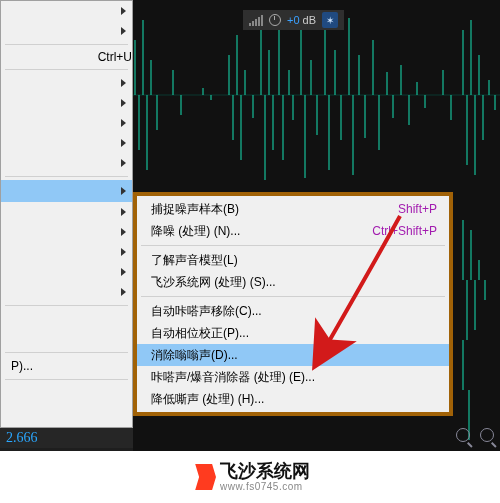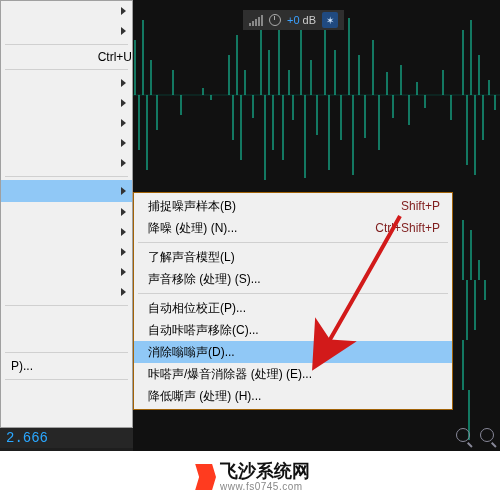--- a/index.html
+++ b/index.html
@@ -50,49 +50,49 @@
     position:relative;
   }
   .hud .clock::after{content:"";position:absolute;left:4px;top:1px;width:1px;height:4px;background:#aaa;}
   .hud .db { color:#3aa0ff; }
   .hud .pin {
     width:16px;height:16px;background:#204a80;border-radius:2px;
     display:flex;align-items:center;justify-content:center;color:#cfe6ff;font-size:10px;
   }
   .timecode {
     position:absolute; left:0; top:428px; height:20px;
-    color:#2aa7ff; font-size:14px; padding-left:6px; font-family:Liberation Mono, monospace;
+    color:#2aa7ff; font-size:14px; padding-left:6px; font-family:Liberation Serif, serif;
     background:#262626; width:133px; display:flex; align-items:center;
   }
   .bottom-toolbar {
     position:absolute; left:0; top:454px; height:24px; width:70px;
     background:#2a2a2a; display:flex; align-items:center; padding:0 10px;
   }
   .bottom-toolbar .ham { display:flex; flex-direction:column; gap:2px;}
   .bottom-toolbar .ham span{width:14px;height:1.5px;background:#bbb;}
   .zoom-icons {
     position:absolute; right:6px; top:428px; display:flex; gap:10px;
     color:#8aa; font-size:14px;
   }
   .zoom-icons .mag {
     width:14px;height:14px;border:1.5px solid #889;border-radius:50%;
     position:relative; display:inline-block;
   }
   .zoom-icons .mag::after{content:"";position:absolute;right:-4px;bottom:-4px;width:6px;height:1.5px;background:#889;transform:rotate(45deg);}
   
   .submenu {
     position:absolute; left:133px; top:192px; width:320px;
-    background:#f0f0f0; border:1px solid #a16207; padding:2px 0;
+    background:#f0f0f0; border:4px solid #a16207; padding:2px 0;
     z-index:10;
   }
   .sub-item {
     display:flex; align-items:center; height:22px; padding:0 12px 0 14px;
     color:#000;
   }
-  .sub-item .sc { margin-left:auto; color:#7f1d1d; }
+  .sub-item .sc { margin-left:auto; color:#a21caf; }
   .sub-item.sel { background:#90c8f6; }
   .sub-sep { height:1px; background:#d0d0d0; margin:3px 4px; }
   
   .arrow { position:absolute; left:310px; top:210px; z-index:20; pointer-events:none;}
   
   .watermark {
     position:absolute; left:0; right:0; bottom:0; height:52px;
     background:#fff; display:flex; align-items:center; justify-content:center;
     gap:4px;
   }
@@ -278,28 +278,28 @@
   </div>
   <div class="sub-item">
     <span>降噪 (处理) (N)...</span>
     <span class="sc">Ctrl+Shift+P</span>
   </div>
   <div class="sub-sep"></div>
   <div class="sub-item">
       <span>了解声音模型(L)</span>
     </div>
   <div class="sub-item">
-      <span>声音移除 (处理) (S)...</span>
+      <span>飞沙系统网 (处理) (S)...</span>
     </div>
   <div class="sub-sep"></div>
   <div class="sub-item">
+      <span>自动咔嗒声移除(C)...</span>
+    </div>
+  <div class="sub-item">
       <span>自动相位校正(P)...</span>
-    </div>
-  <div class="sub-item">
-      <span>自动咔嗒声移除(C)...</span>
     </div>
   <div class="sub-item sel">
       <span>消除嗡嗡声(D)...</span>
     </div>
   <div class="sub-item">
       <span>咔嗒声/爆音消除器 (处理) (E)...</span>
     </div>
   <div class="sub-item">
       <span>降低嘶声 (处理) (H)...</span>
     </div>

